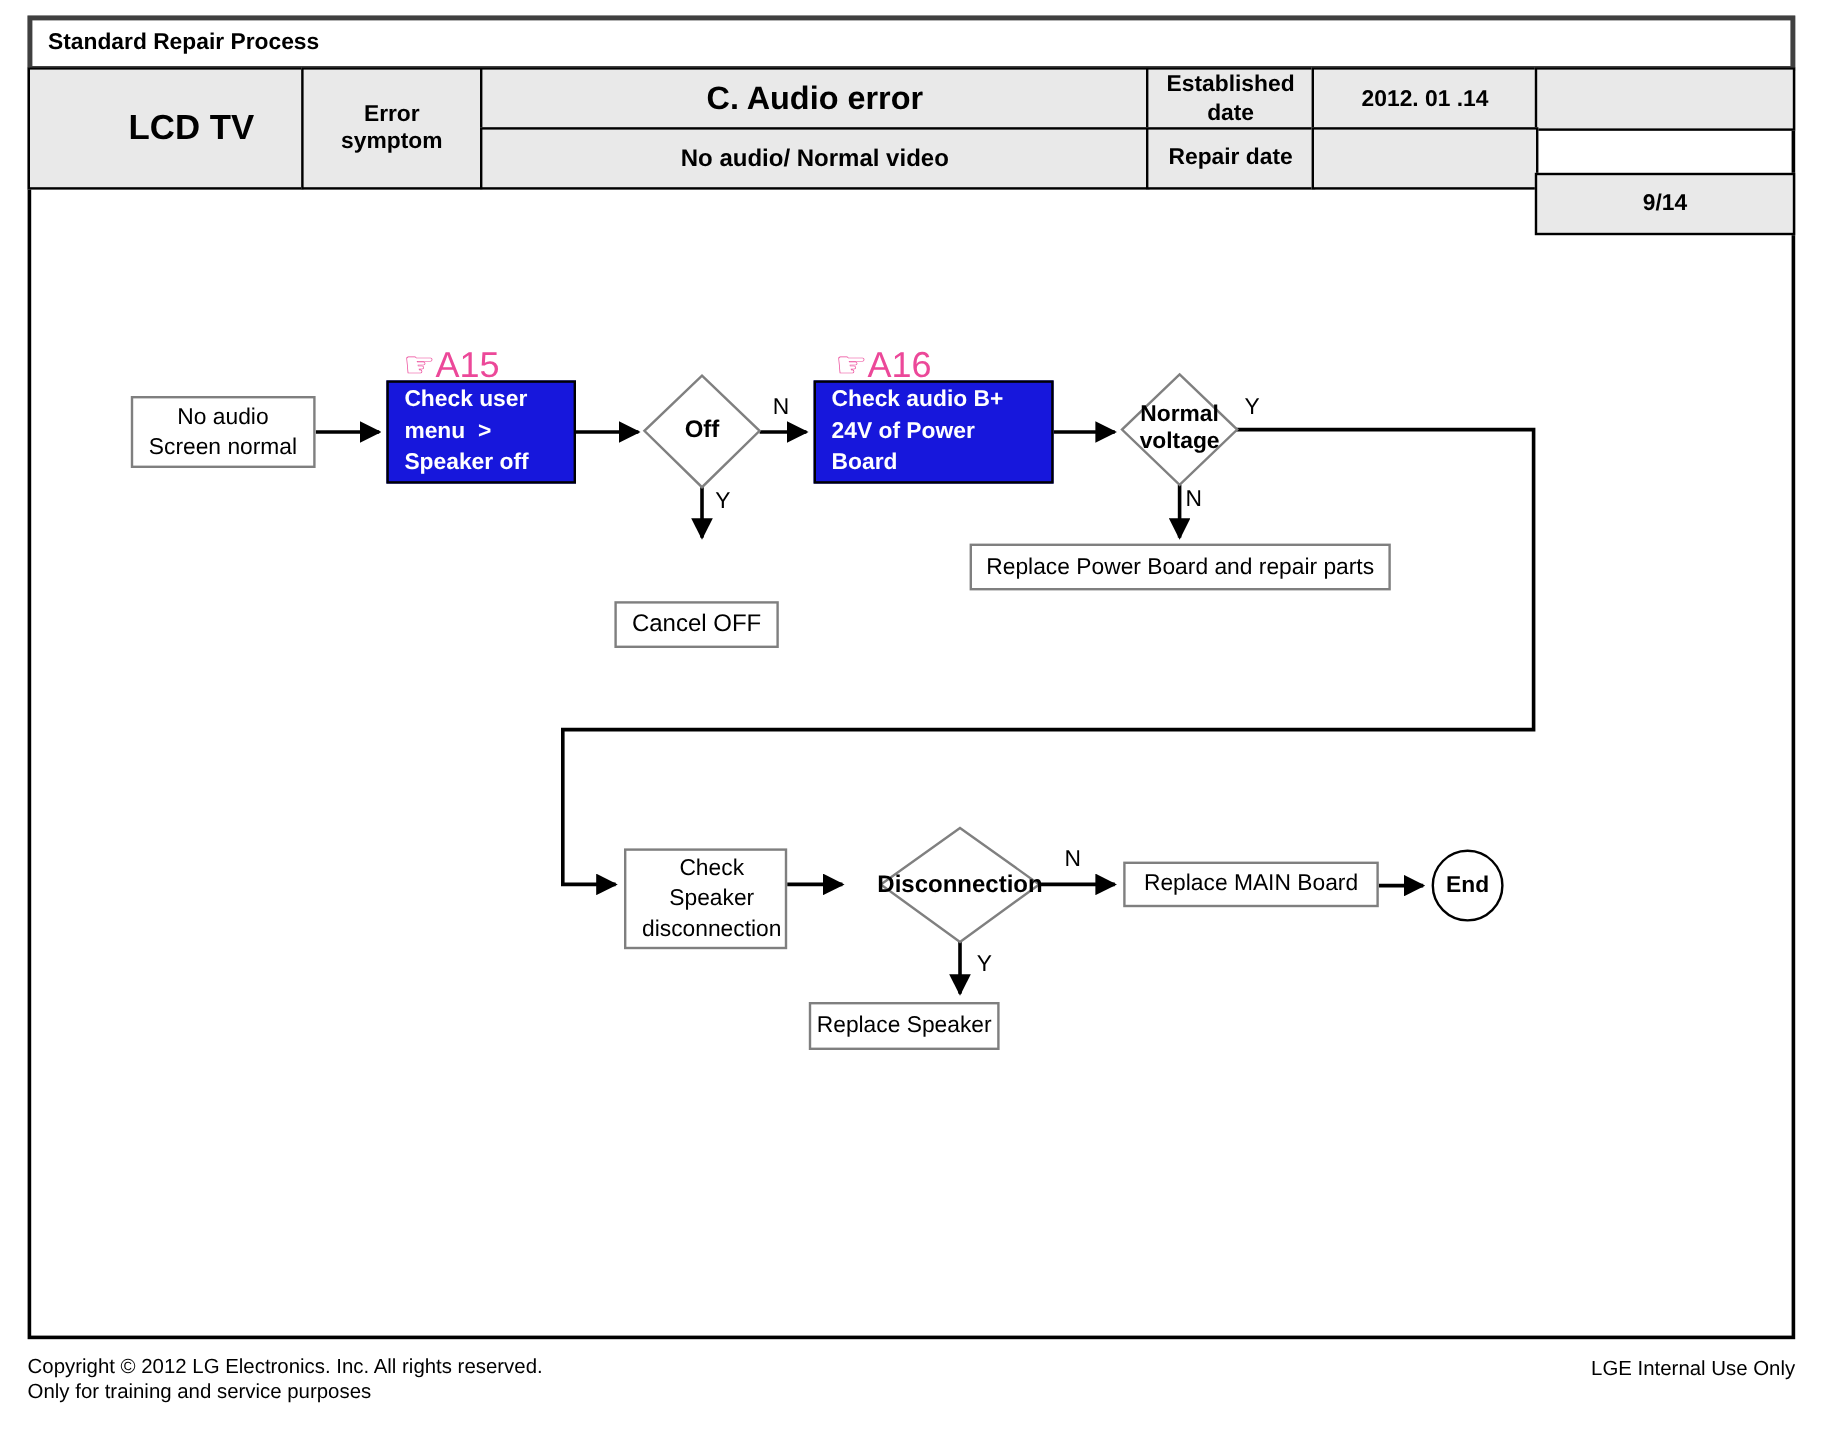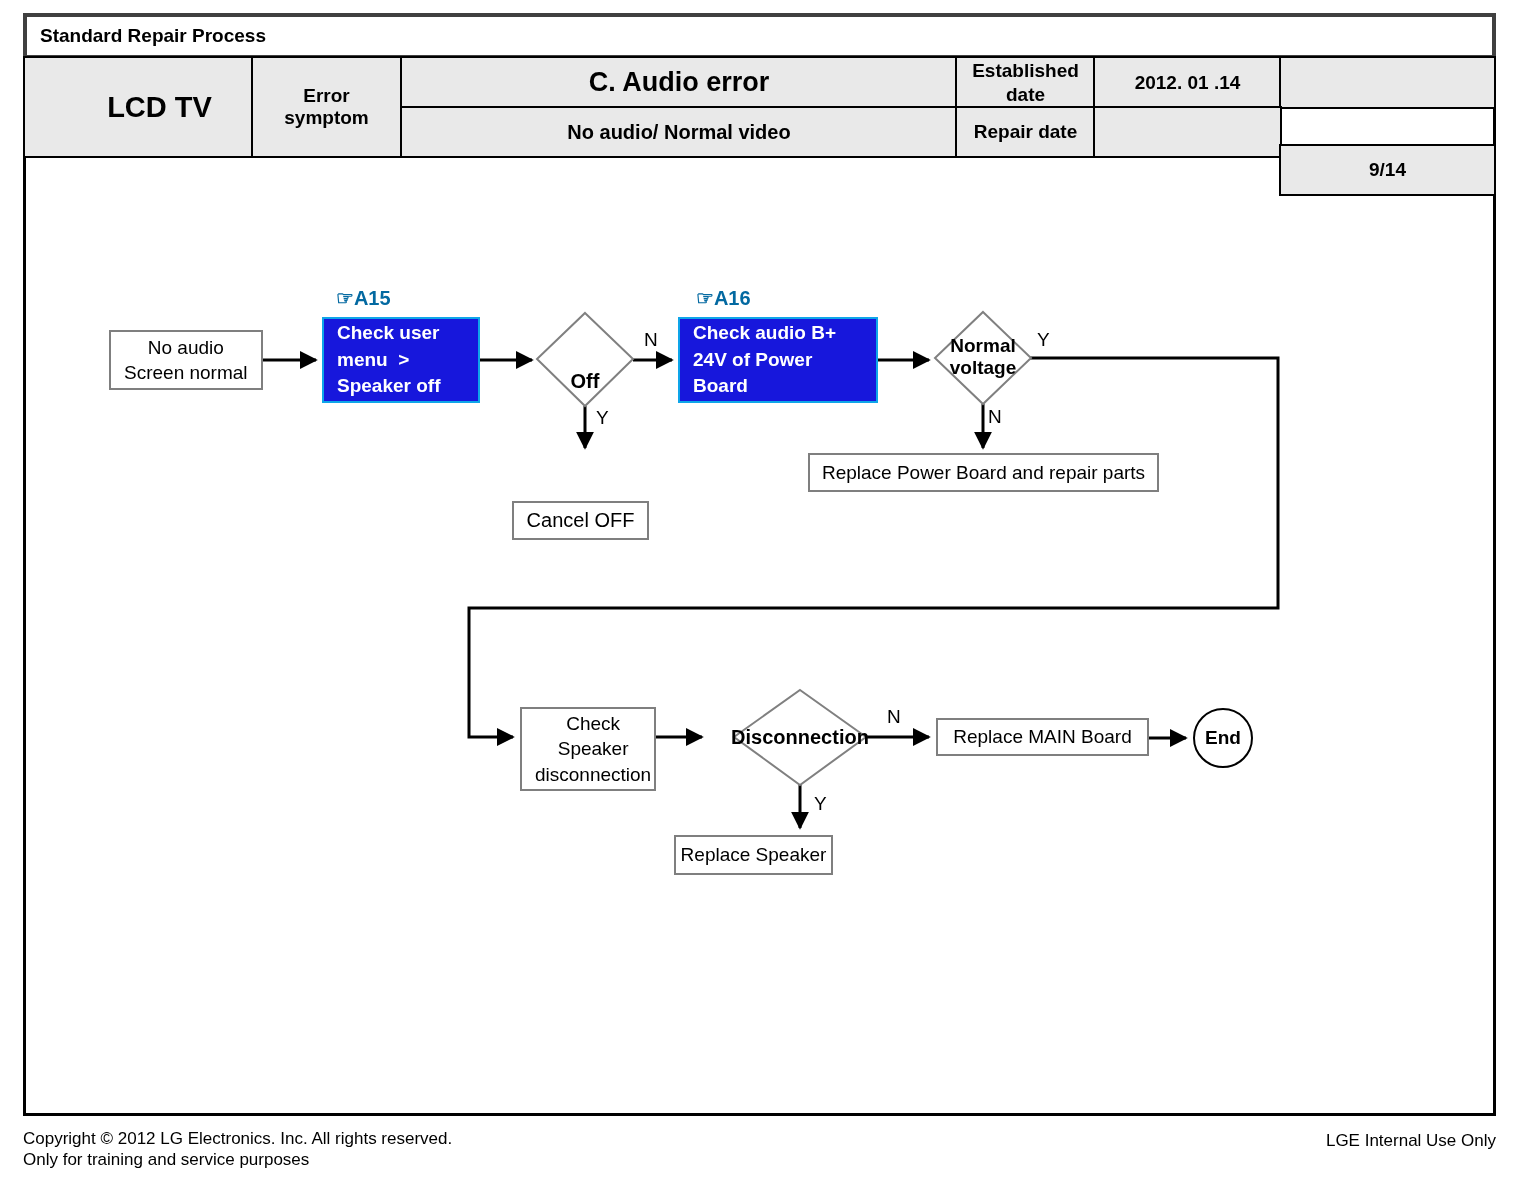--- a/index.html
+++ b/index.html
@@ -25,25 +25,25 @@
   #title-row .t { font-weight:bold; font-size:19px; padding-left:13px; }
 
   
   .fbox {
     background:#fff; border:2px solid #7f7f7f;
     display:flex; align-items:center; font-size:19px; line-height:1.32;
   }
   .fbox.center { justify-content:center; text-align:center; }
   .fbox.left { padding-left:13px; text-align:center; }
   .bluebox {
-    background:#1717dc; border:2px solid #0ea5e9;
+    background:#1717dc; border:2px solid #000000;
     color:#fff; font-weight:bold; font-size:19px; line-height:1.42;
     display:flex; align-items:center; padding-left:13px;
   }
-  .ref { font-weight:bold; font-size:20px; color:#0369a1; }
+  .ref { font-weight:normal; font-size:30px; color:#ec4899; }
   .dlabel { font-weight:bold; text-align:center; line-height:1.15; }
   .yn { font-size:19px; }
   #end-circle {
     left:1193px; top:708px; width:60px; height:60px;
     border:2.5px solid #000; border-radius:50%;
     display:flex; align-items:center; justify-content:center;
     font-weight:bold; font-size:19px; background:#fff;
   }
   .foot { font-size:17px; }
   svg.overlay { position:absolute; left:0; top:0; z-index:1; }
@@ -96,21 +96,21 @@
   <div class="abs cell" style="left:1279px; top:96px; width:217px; height:52px; font-size:19px;margin-top:48px;">9/14</div>
 
   <div class="abs ref" style="left:336px; top:286px;">☞A15</div>
   <div class="abs ref" style="left:696px; top:286px;">☞A16</div>
 
   <div class="abs fbox left pre" style="left:109px; top:330px; width:154px; height:60px;">No audio
 Screen normal</div>
   <div class="abs bluebox pre" style="left:322px; top:317px; width:158px; height:86px;">Check user
 menu  &gt;
 Speaker off</div>
-  <div class="abs dlabel" style="left:537px; top:347px; width:96px; font-size:20px;margin-top:23px;">Off</div>
+  <div class="abs dlabel" style="left:537px; top:347px; width:96px; font-size:20px;">Off</div>
   <div class="abs fbox center" style="left:512px; top:453px; width:137px; height:39px; font-size:20px;margin-top:48px;">Cancel OFF</div>
   <div class="abs bluebox pre" style="left:678px; top:317px; width:200px; height:86px;">Check audio B+
 24V of Power
 Board</div>
   <div class="abs dlabel pre" style="left:935px; top:335px; width:96px; font-size:19px;">Normal
 voltage</div>
   <div class="abs fbox center" style="left:808px; top:453px; width:351px; height:39px;">Replace Power Board and repair parts</div>
   <div class="abs fbox left pre" style="left:520px; top:707px; width:136px; height:84px;">Check
 Speaker
 disconnection</div>

